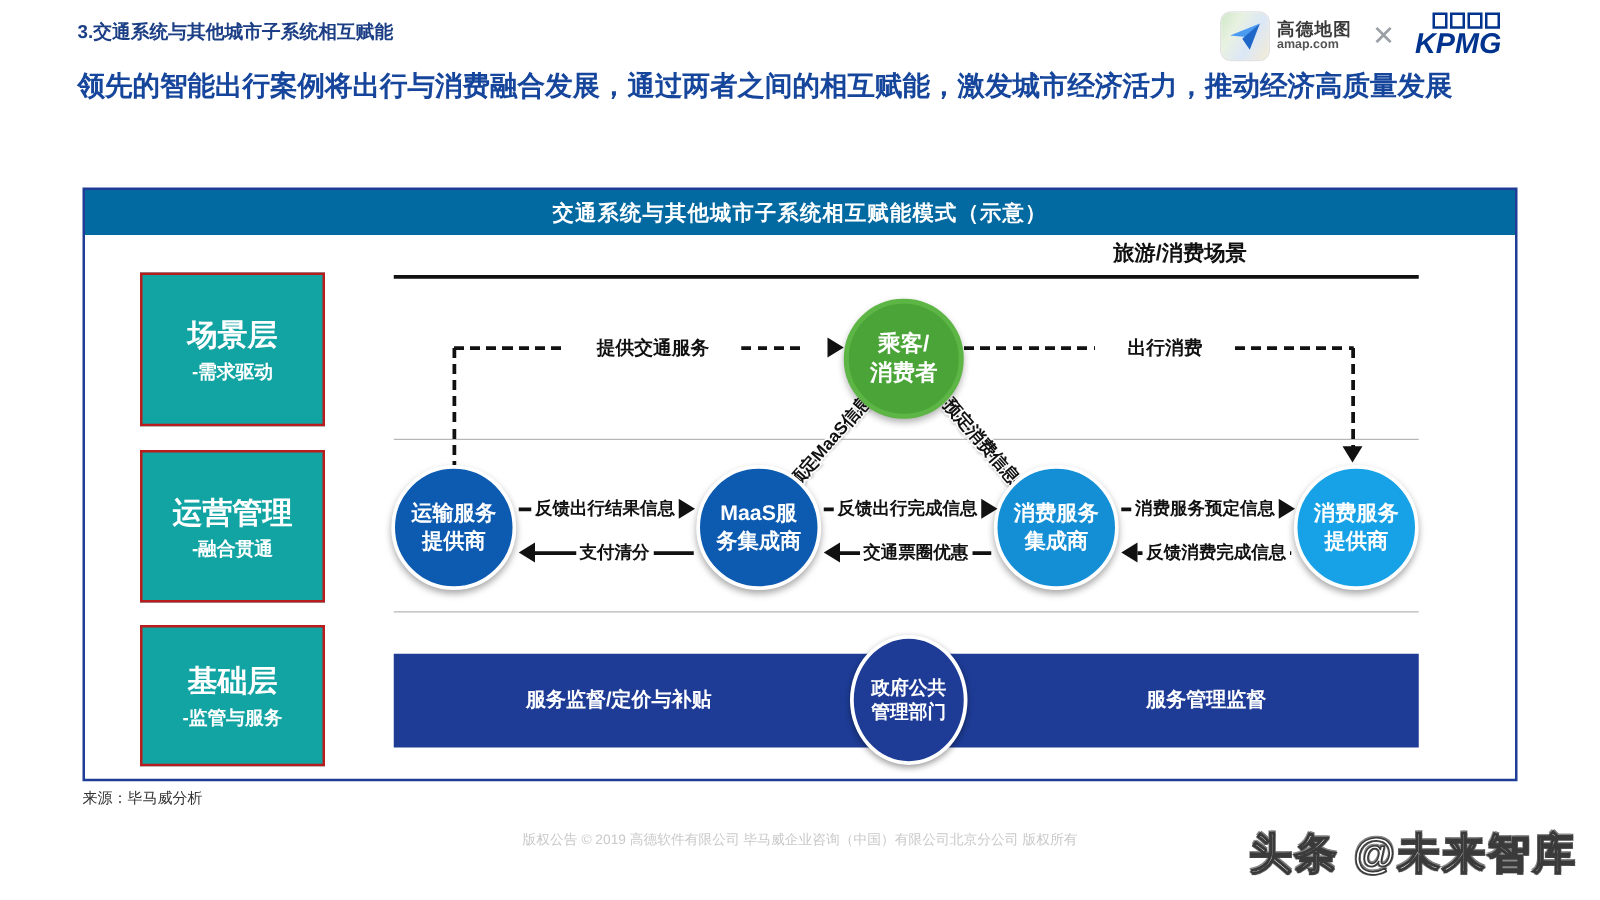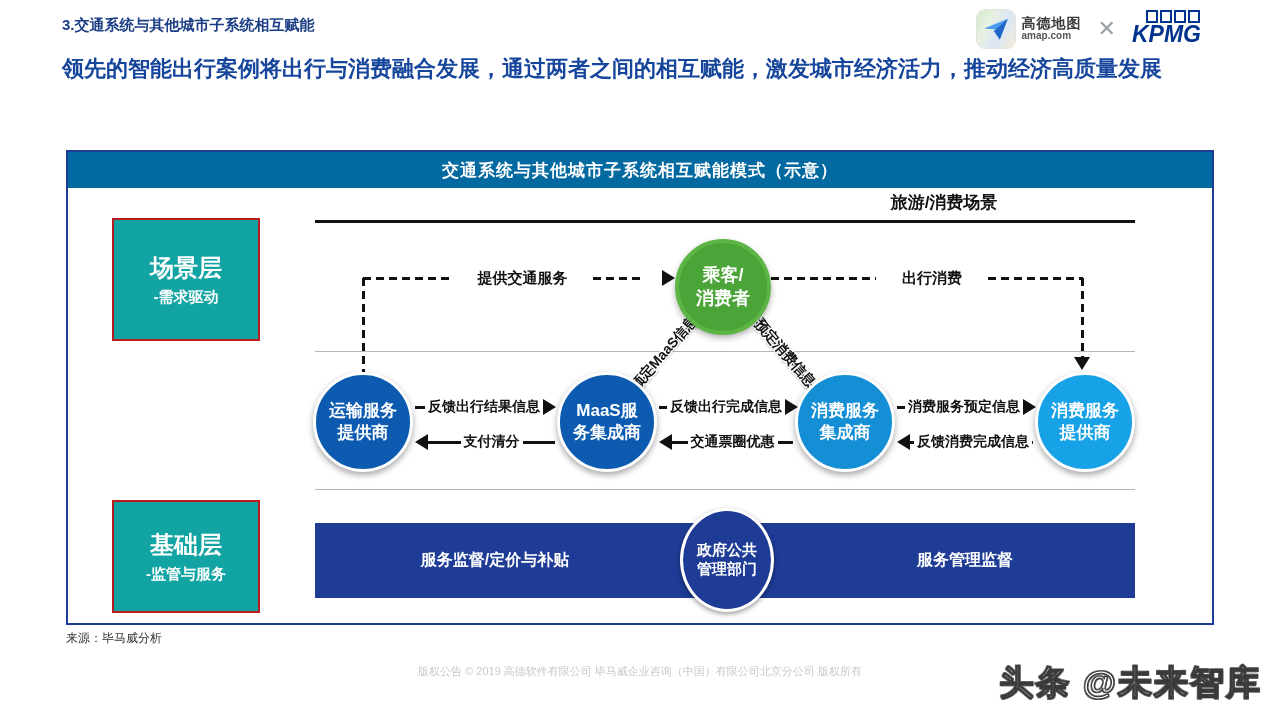--- a/index.html
+++ b/index.html
@@ -129,20 +129,24 @@
 
       <div class="section-label" style="left:791px;">旅游/消费场景</div>
       <div class="hline-black"></div>
       <div class="hline-gray" style="top:163px;"></div>
       <div class="hline-gray" style="top:301px;"></div>
 
       <div class="layer" style="top:30px; height:123px;">
         <div class="t">场景层</div>
         <div class="s">-需求驱动</div>
       </div>
+      <div class="layer" style="top:172px; height:122px;">
+        <div class="t">运营管理</div>
+        <div class="s">-融合贯通</div>
+      </div>
       <div class="layer" style="top:312px; height:113px;">
         <div class="t">基础层</div>
         <div class="s">-监管与服务</div>
       </div>
 
       <div class="dash-v" style="left:294px; top:90px; height:94px;"></div>
       <div class="dash-row" style="left:295px; top:78px; width:312px;">
         <div class="dash-h" style="flex:1;"></div>
         <div class="lbl">提供交通服务</div>
         <div class="dash-h" style="flex:0.55;"></div>

